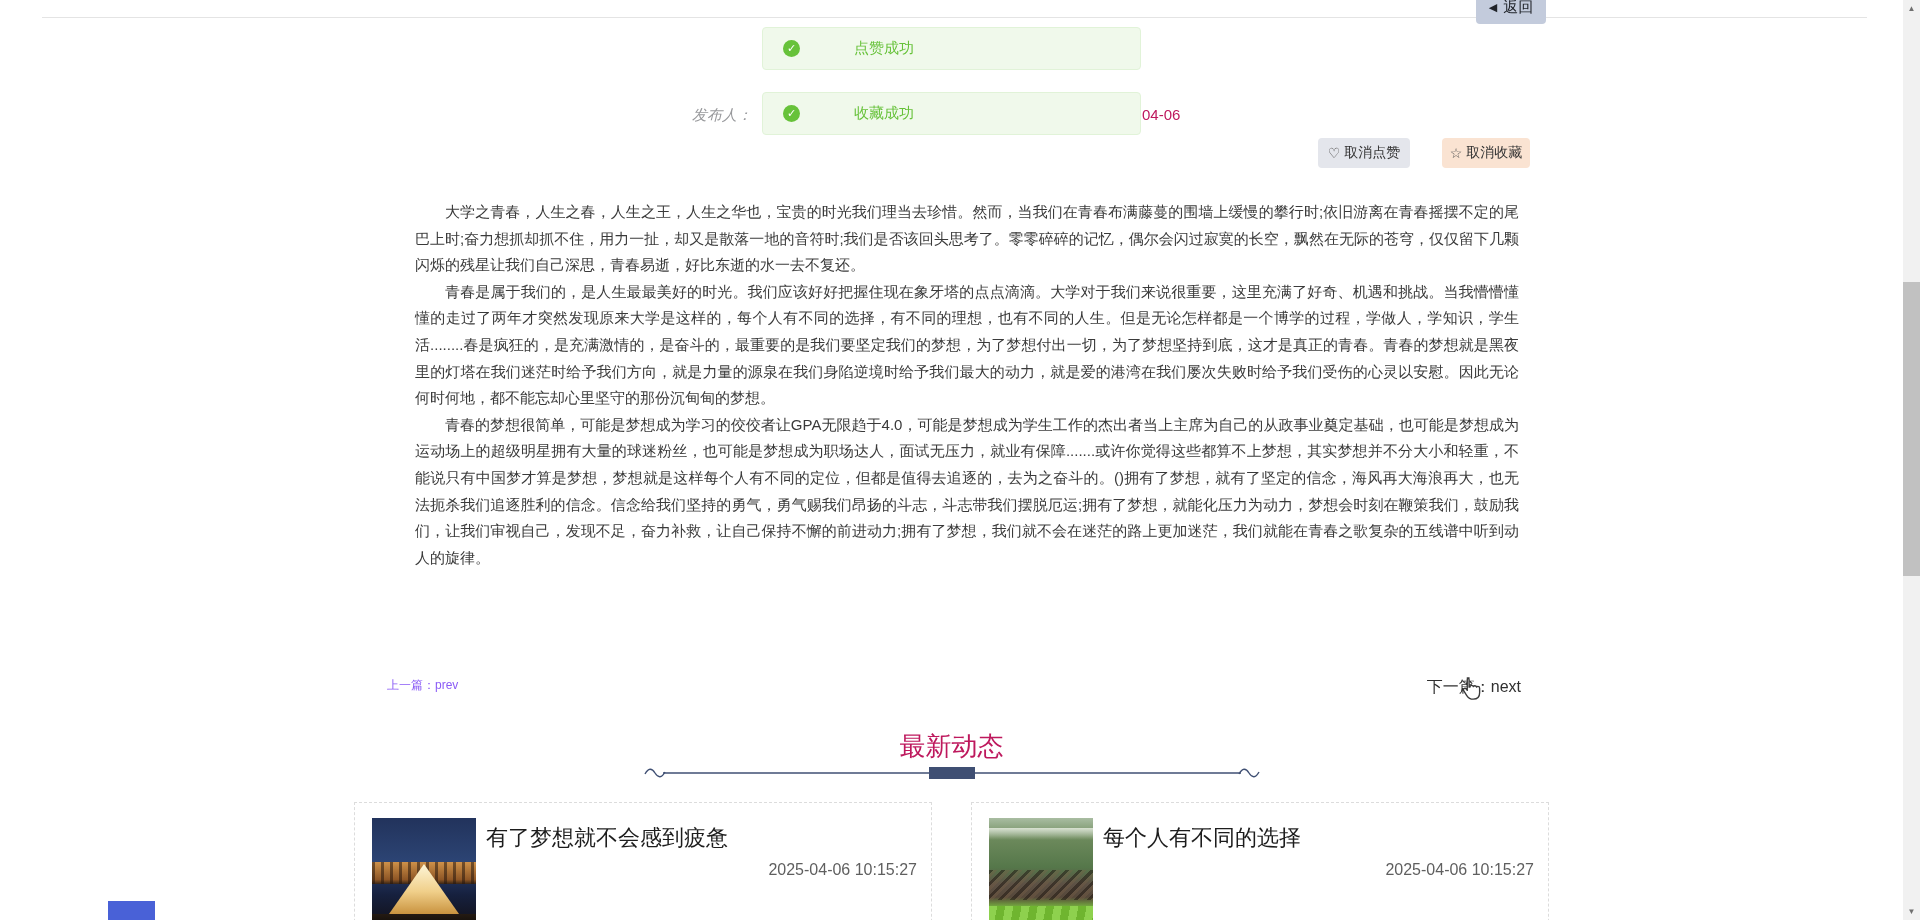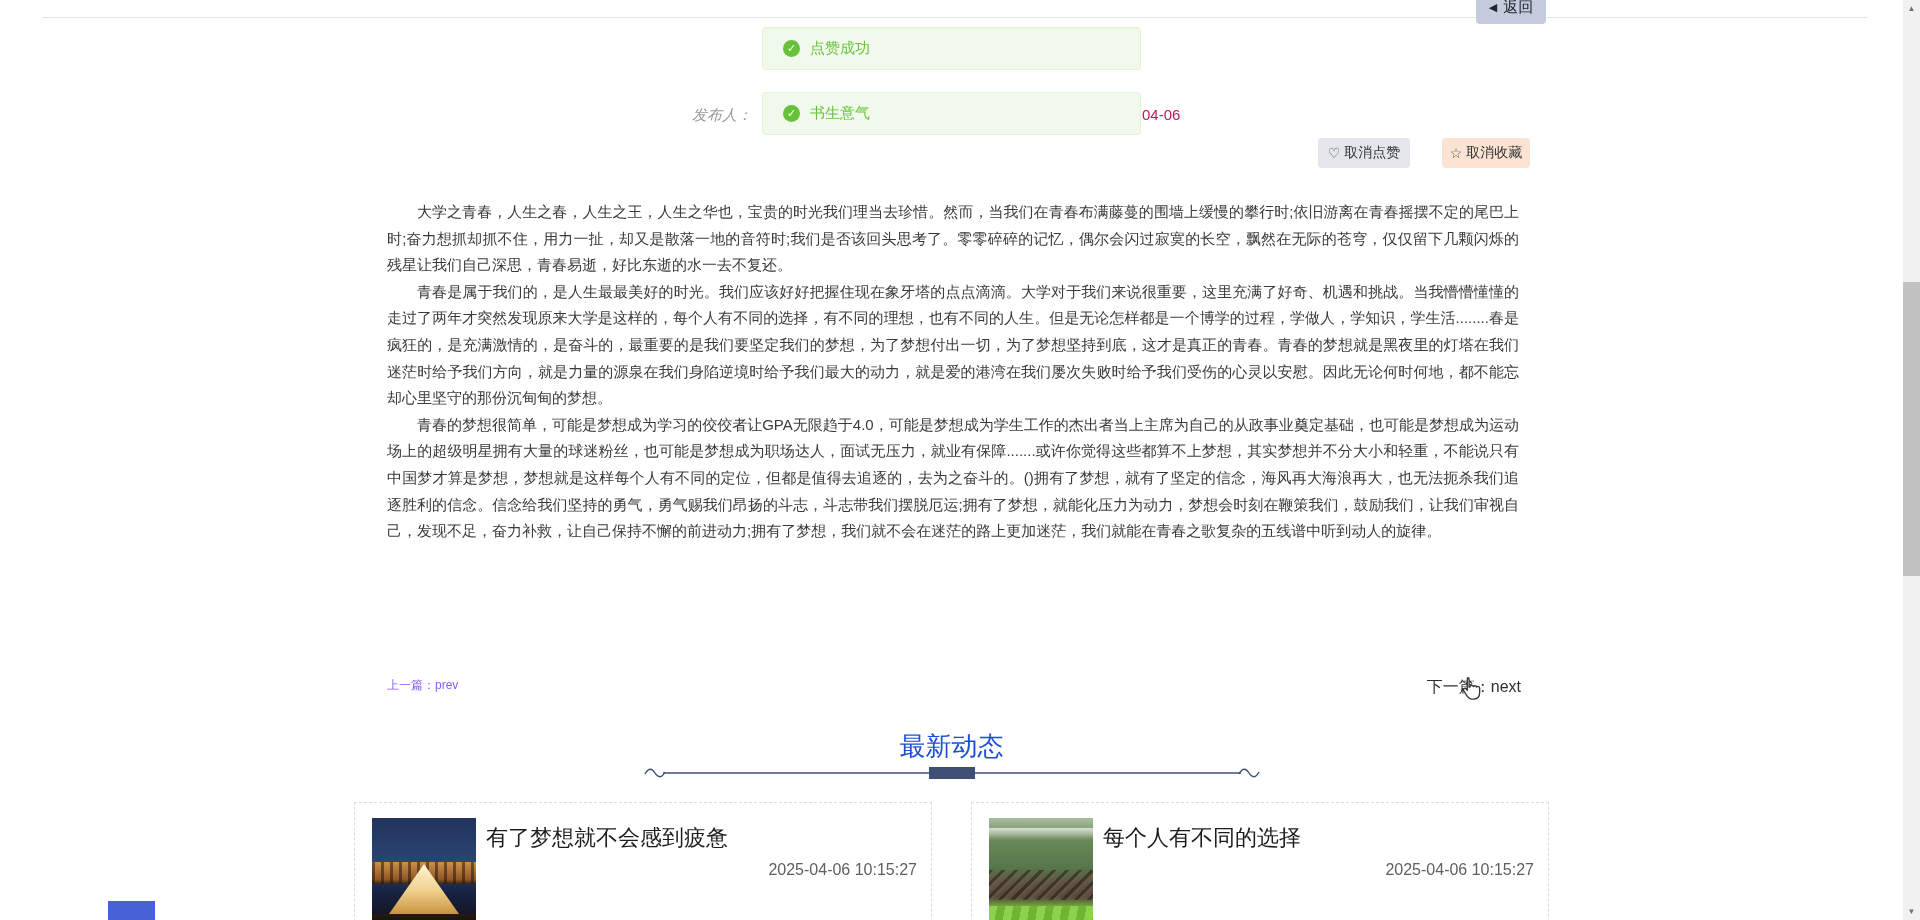--- a/index.html
+++ b/index.html
@@ -21,40 +21,40 @@
 
   .pub-label { position:absolute; top:106px; left:692px; color:#98999c; font-size:15px; z-index:2;font-style:italic; }
   .pub-date  { position:absolute; top:106px; left:1142px; color:#be185d; font-size:15px; z-index:2; }
 
   .toast { position:absolute; left:762px; width:379px; height:43px; background:#f0f9eb;
     border:1px solid #e1f3d8; border-radius:4px; display:flex; align-items:center;
     padding-left:20px; z-index:20; }
   .toast-1 { top:27px; } .toast-2 { top:92px; }
   .toast .check-circle { width:17px; height:17px; border-radius:50%; background:#67c23a;
     color:#fff; font-size:11px; line-height:17px; text-align:center; margin-right:10px; flex:none; }
-  .toast .msg { color:#67c23a; font-size:15px; }
+  .toast .msg { color:#67c23a; font-size:15px;margin-left:44px; }
 
   .action-btn { position:absolute; top:138px; height:30px; border:none; border-radius:4px;
     font-size:14px; color:#333; display:flex; align-items:center; justify-content:center;
     gap:4px; cursor:pointer; z-index:3; }
   .btn-unlike { left:1318px; width:92px; background:#e4e6ec; }
   .btn-unfav  { left:1442px; width:88px; background:#fae3d2; }
   .action-btn .ic { font-size:14px; color:#555; }
 
   .article-body { position:absolute; left:387px; top:199px; width:1132px; font-size:15px;
     line-height:26.6px; color:#3a3a3a; text-align:justify; z-index:2; }
-  .article-body p { text-indent:2em; }
+  .article-body p { text-indent:2em;margin-left:28px; }
 
   .pagination-prev { position:absolute; left:387px; top:677px; font-size:12px; color:#8b5cf6; z-index:2; cursor:pointer; }
   .pagination-next { position:absolute; left:1360px; top:677px; width:161px; text-align:right; font-size:16px; color:#2f2f2f; z-index:2; cursor:pointer; }
 
   .hand-cursor { position:absolute; left:1459px; top:676px; z-index:30; }
 
   .latest-title { position:absolute; top:729px; left:0; width:100%; text-align:center;
-    font-size:26px; color:#1d4ed8; z-index:2; }
+    font-size:26px; color:#be185d; z-index:2; }
   .latest-divider { position:absolute; top:760px; left:641px; width:622px; height:24px; z-index:2; }
 
   .card { position:absolute; top:802px; width:578px; height:130px;
     border:1px dashed #dcdcdc; background:#fff; z-index:2; cursor:pointer; }
   .card-1 { left:354px; } .card-2 { left:971px; }
   .card .thumb { position:absolute; left:17px; top:15px; width:104px; height:110px; overflow:hidden; }
   .card .card-title { position:absolute; left:131px; top:20px; font-size:22px; color:#1d1d1d; }
   .card .card-time { position:absolute; right:14px; top:58px; font-size:16px; color:#5f5f5f; }
 
   
@@ -102,21 +102,21 @@
 
   <span class="pub-label">发布人：</span>
   <span class="pub-date">04-06</span>
 
   <div class="toast toast-1">
     <span class="check-circle">✓</span>
     <span class="msg">点赞成功</span>
   </div>
   <div class="toast toast-2">
     <span class="check-circle">✓</span>
-    <span class="msg">书生意气</span>
+    <span class="msg">收藏成功</span>
   </div>
 
   <button class="action-btn btn-unlike">
     <span class="ic">♡</span>
     <span>取消点赞</span>
   </button>
   <button class="action-btn btn-unfav">
     <span class="ic">☆</span>
     <span>取消收藏</span>
   </button>

